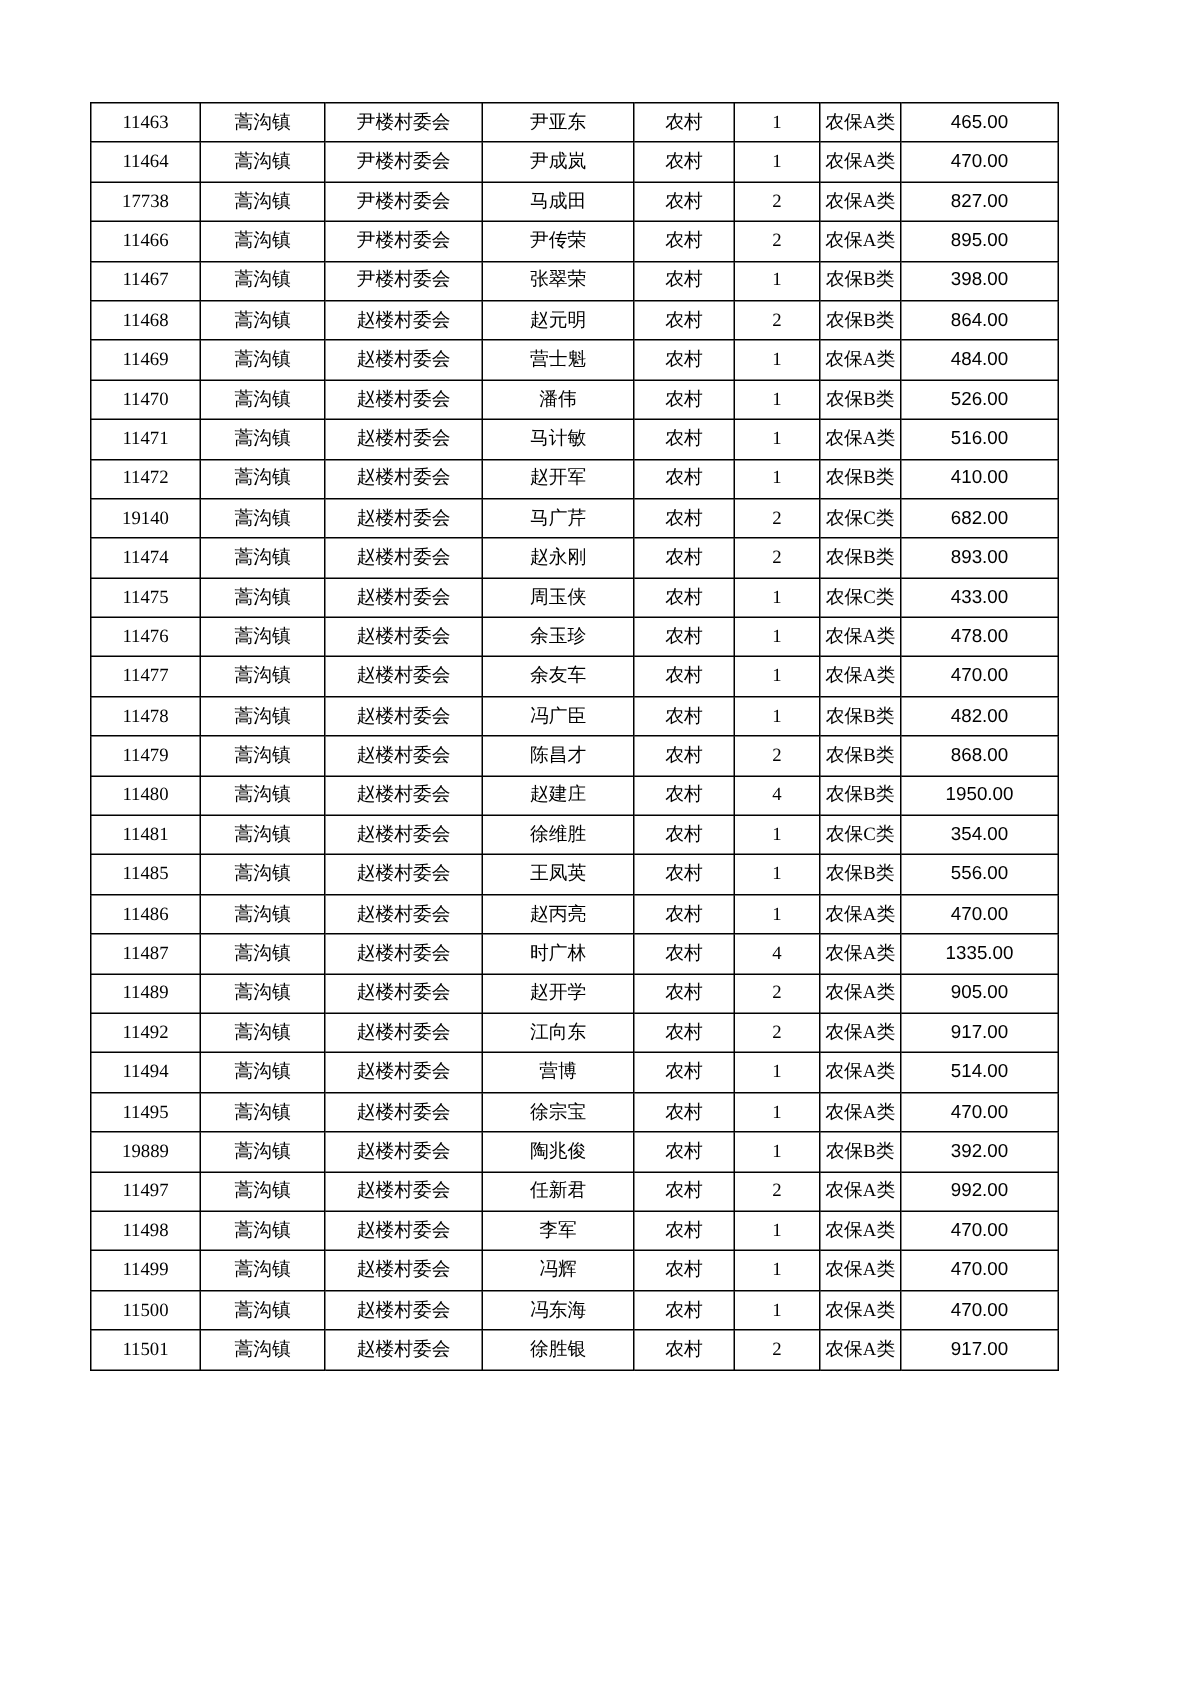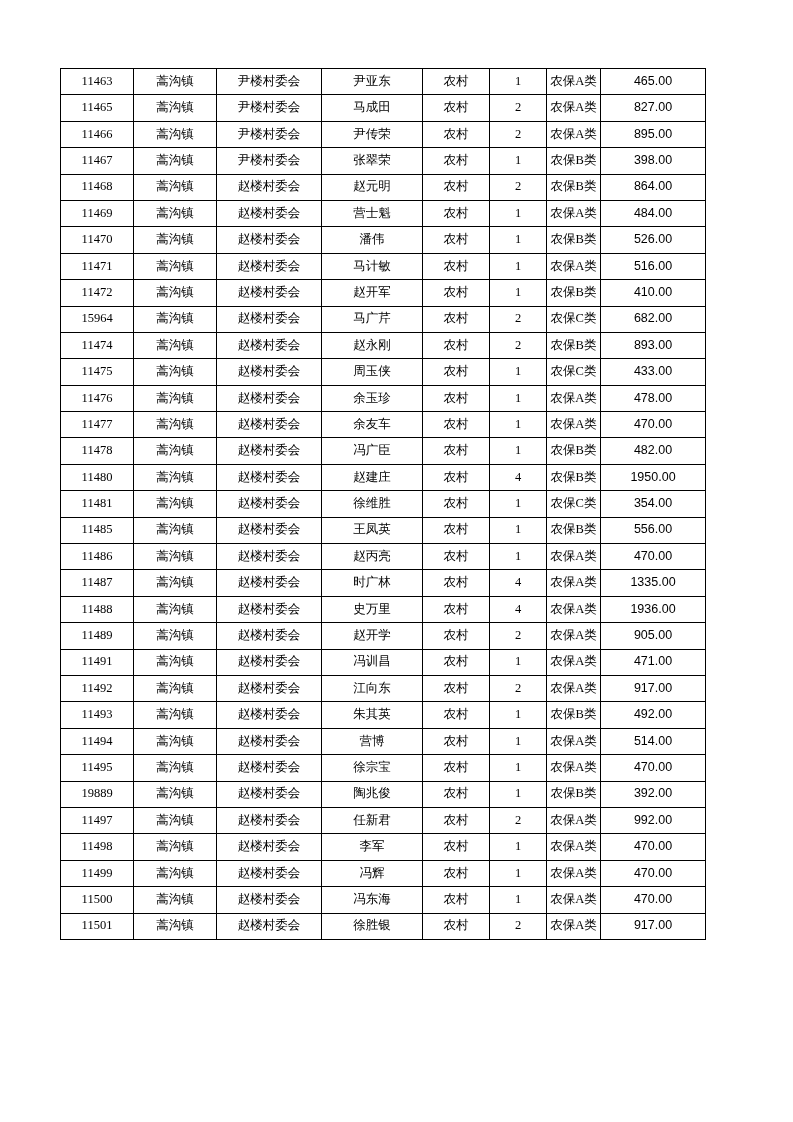--- a/index.html
+++ b/index.html
@@ -55,21 +55,31 @@
           <td class="col-id">11463</td>
           <td class="col-town">蒿沟镇</td>
           <td class="col-village">尹楼村委会</td>
           <td class="col-name">尹亚东</td>
           <td class="col-type">农村</td>
           <td class="col-count">1</td>
           <td class="col-category">农保A类</td>
           <td class="col-amount">465.00</td>
         </tr>
         <tr>
-          <td class="col-id">11465</td>
+          <td class="col-id">11464</td>
+          <td class="col-town">蒿沟镇</td>
+          <td class="col-village">尹楼村委会</td>
+          <td class="col-name">尹成岚</td>
+          <td class="col-type">农村</td>
+          <td class="col-count">1</td>
+          <td class="col-category">农保A类</td>
+          <td class="col-amount">470.00</td>
+        </tr>
+        <tr>
+          <td class="col-id">17738</td>
           <td class="col-town">蒿沟镇</td>
           <td class="col-village">尹楼村委会</td>
           <td class="col-name">马成田</td>
           <td class="col-type">农村</td>
           <td class="col-count">2</td>
           <td class="col-category">农保A类</td>
           <td class="col-amount">827.00</td>
         </tr>
         <tr>
           <td class="col-id">11466</td>
@@ -135,21 +145,21 @@
           <td class="col-id">11472</td>
           <td class="col-town">蒿沟镇</td>
           <td class="col-village">赵楼村委会</td>
           <td class="col-name">赵开军</td>
           <td class="col-type">农村</td>
           <td class="col-count">1</td>
           <td class="col-category">农保B类</td>
           <td class="col-amount">410.00</td>
         </tr>
         <tr>
-          <td class="col-id">15964</td>
+          <td class="col-id">19140</td>
           <td class="col-town">蒿沟镇</td>
           <td class="col-village">赵楼村委会</td>
           <td class="col-name">马广芹</td>
           <td class="col-type">农村</td>
           <td class="col-count">2</td>
           <td class="col-category">农保C类</td>
           <td class="col-amount">682.00</td>
         </tr>
         <tr>
           <td class="col-id">11474</td>
@@ -195,20 +205,30 @@
           <td class="col-id">11478</td>
           <td class="col-town">蒿沟镇</td>
           <td class="col-village">赵楼村委会</td>
           <td class="col-name">冯广臣</td>
           <td class="col-type">农村</td>
           <td class="col-count">1</td>
           <td class="col-category">农保B类</td>
           <td class="col-amount">482.00</td>
         </tr>
         <tr>
+          <td class="col-id">11479</td>
+          <td class="col-town">蒿沟镇</td>
+          <td class="col-village">赵楼村委会</td>
+          <td class="col-name">陈昌才</td>
+          <td class="col-type">农村</td>
+          <td class="col-count">2</td>
+          <td class="col-category">农保B类</td>
+          <td class="col-amount">868.00</td>
+        </tr>
+        <tr>
           <td class="col-id">11480</td>
           <td class="col-town">蒿沟镇</td>
           <td class="col-village">赵楼村委会</td>
           <td class="col-name">赵建庄</td>
           <td class="col-type">农村</td>
           <td class="col-count">4</td>
           <td class="col-category">农保B类</td>
           <td class="col-amount">1950.00</td>
         </tr>
         <tr>
@@ -245,68 +265,38 @@
           <td class="col-id">11487</td>
           <td class="col-town">蒿沟镇</td>
           <td class="col-village">赵楼村委会</td>
           <td class="col-name">时广林</td>
           <td class="col-type">农村</td>
           <td class="col-count">4</td>
           <td class="col-category">农保A类</td>
           <td class="col-amount">1335.00</td>
         </tr>
         <tr>
-          <td class="col-id">11488</td>
-          <td class="col-town">蒿沟镇</td>
-          <td class="col-village">赵楼村委会</td>
-          <td class="col-name">史万里</td>
-          <td class="col-type">农村</td>
-          <td class="col-count">4</td>
-          <td class="col-category">农保A类</td>
-          <td class="col-amount">1936.00</td>
-        </tr>
-        <tr>
           <td class="col-id">11489</td>
           <td class="col-town">蒿沟镇</td>
           <td class="col-village">赵楼村委会</td>
           <td class="col-name">赵开学</td>
           <td class="col-type">农村</td>
           <td class="col-count">2</td>
           <td class="col-category">农保A类</td>
           <td class="col-amount">905.00</td>
         </tr>
         <tr>
-          <td class="col-id">11491</td>
-          <td class="col-town">蒿沟镇</td>
-          <td class="col-village">赵楼村委会</td>
-          <td class="col-name">冯训昌</td>
-          <td class="col-type">农村</td>
-          <td class="col-count">1</td>
-          <td class="col-category">农保A类</td>
-          <td class="col-amount">471.00</td>
-        </tr>
-        <tr>
           <td class="col-id">11492</td>
           <td class="col-town">蒿沟镇</td>
           <td class="col-village">赵楼村委会</td>
           <td class="col-name">江向东</td>
           <td class="col-type">农村</td>
           <td class="col-count">2</td>
           <td class="col-category">农保A类</td>
           <td class="col-amount">917.00</td>
-        </tr>
-        <tr>
-          <td class="col-id">11493</td>
-          <td class="col-town">蒿沟镇</td>
-          <td class="col-village">赵楼村委会</td>
-          <td class="col-name">朱其英</td>
-          <td class="col-type">农村</td>
-          <td class="col-count">1</td>
-          <td class="col-category">农保B类</td>
-          <td class="col-amount">492.00</td>
         </tr>
         <tr>
           <td class="col-id">11494</td>
           <td class="col-town">蒿沟镇</td>
           <td class="col-village">赵楼村委会</td>
           <td class="col-name">营博</td>
           <td class="col-type">农村</td>
           <td class="col-count">1</td>
           <td class="col-category">农保A类</td>
           <td class="col-amount">514.00</td>

